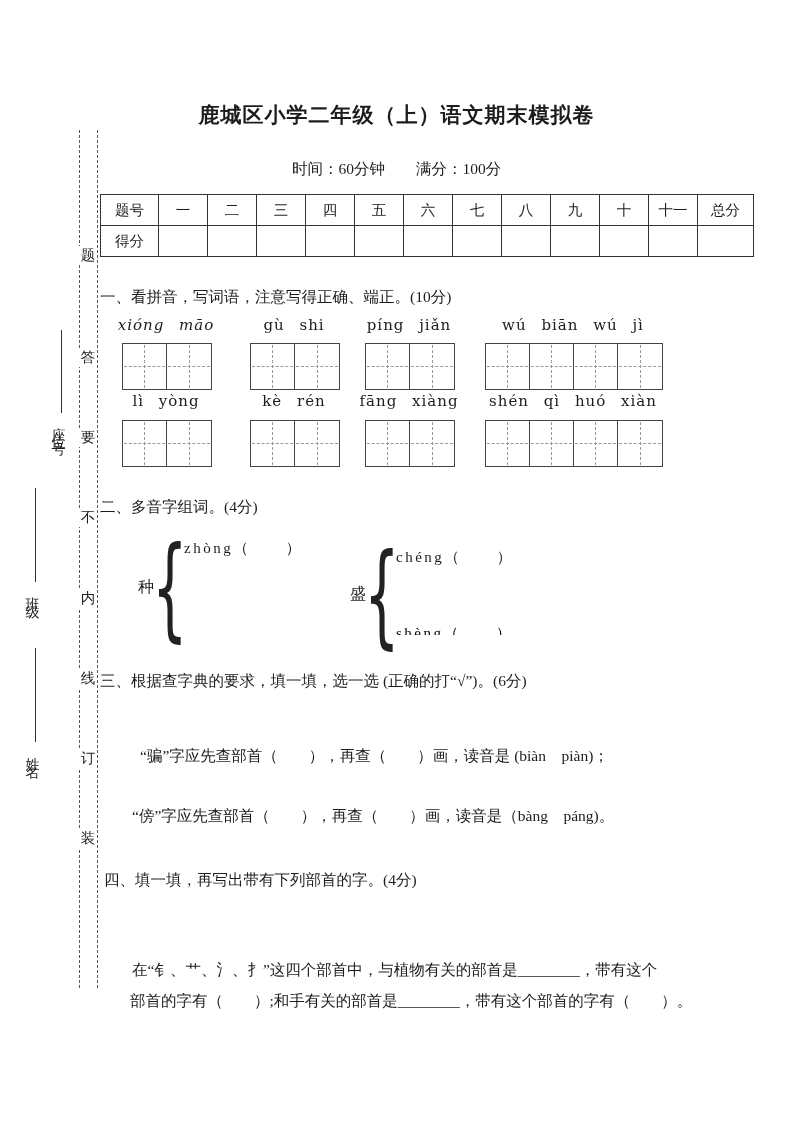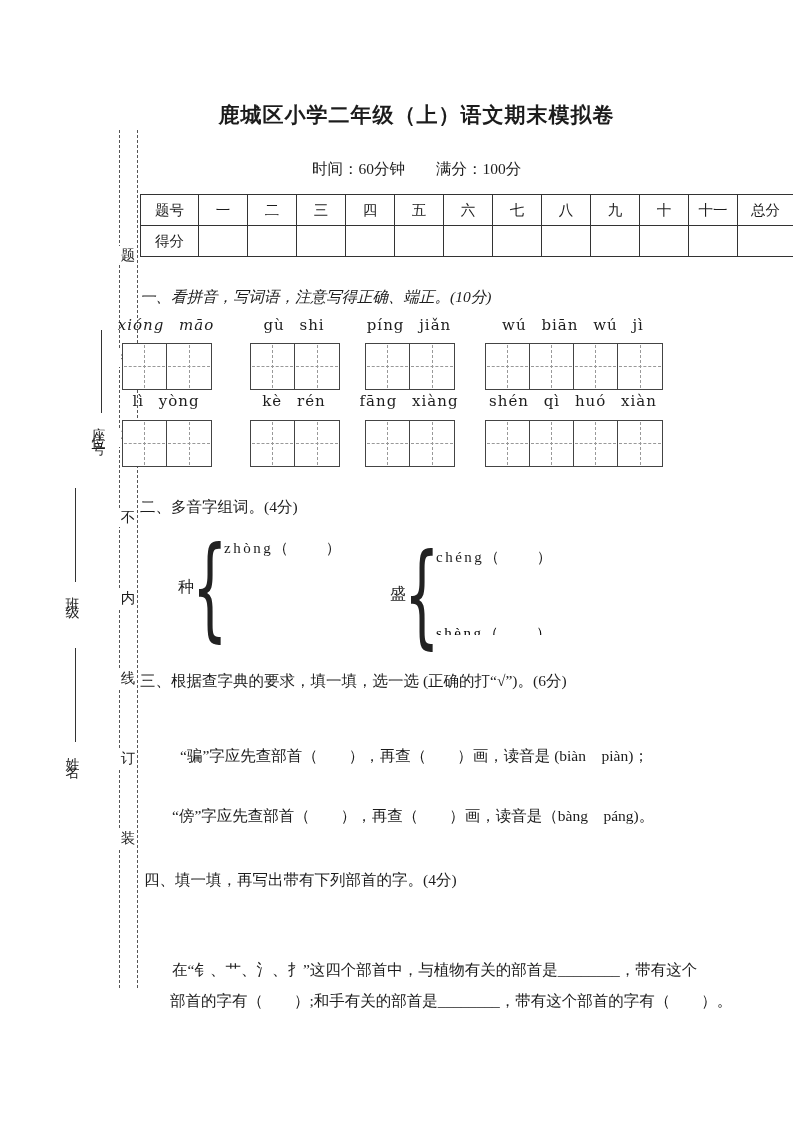--- a/index.html
+++ b/index.html
@@ -1,21 +1,21 @@
 <!DOCTYPE html>
 <html><head>
 <meta charset="utf-8">
 <style>
   * { margin:0; padding:0; box-sizing:border-box; }
   html,body { background:#ffffff; }
   .page {
     position:relative; width:793px; height:1122px; background:#fff;
     font-family:"Liberation Serif","DejaVu Serif",serif; color:#1c1c1c; overflow:hidden;
   }
-  .abs { position:absolute;margin-left:40px; }
+  .abs { position:absolute; }
   .title { top:101px; left:0; right:0; text-align:center; font-size:21px; font-weight:bold; letter-spacing:1px; }
   .meta { top:159px; left:0; right:0; text-align:center; font-size:15.5px; }
   .vline-dashed { width:0; border-left:1.6px dashed #555; }
   .bind-char { left:79px; width:18px; text-align:center; font-size:14.5px; background:#fff; }
   .vfield-line { width:1.4px; background:#333; }
   .vlabel { writing-mode:vertical-rl; text-orientation:upright; font-size:14px; letter-spacing:8px; }
   table.score { border-collapse:collapse; table-layout:fixed; width:654px; }
   table.score td { border:1.4px solid #333; height:31px; text-align:center; font-size:14.5px; padding:0; }
   .heading { font-size:15.5px; white-space:nowrap; }
   .textline { font-size:15.5px; white-space:nowrap; }
@@ -88,21 +88,21 @@
           <td></td>
           <td></td>
           <td></td>
           <td></td>
           <td></td>
           <td></td>
         </tr>
       </tbody>
   </table>
 
-  <div class="abs heading" style="left:100px; top:287px;font-style:italic;">一、看拼音，写词语，注意写得正确、端正。(10分)</div>
+  <div class="abs heading" style="left:100px; top:287px;">一、看拼音，写词语，注意写得正确、端正。(10分)</div>
   <div id="pinyin-writing-area">
       <div class="pinyin" style="left: 108px; width: 116px; top: 316px; font-style: italic;">xióng māo</div>
       <div class="boxgroup" style="left: 122px; top: 343px;">
         <div class="wcell"></div>
         <div class="wcell"></div>
       </div>
       <div class="pinyin" style="left: 236px; width: 116px; top: 316px; text-align: center;">gù shi</div>
       <div class="boxgroup" style="left: 250px; top: 343px;">
         <div class="wcell"></div>
         <div class="wcell"></div>

